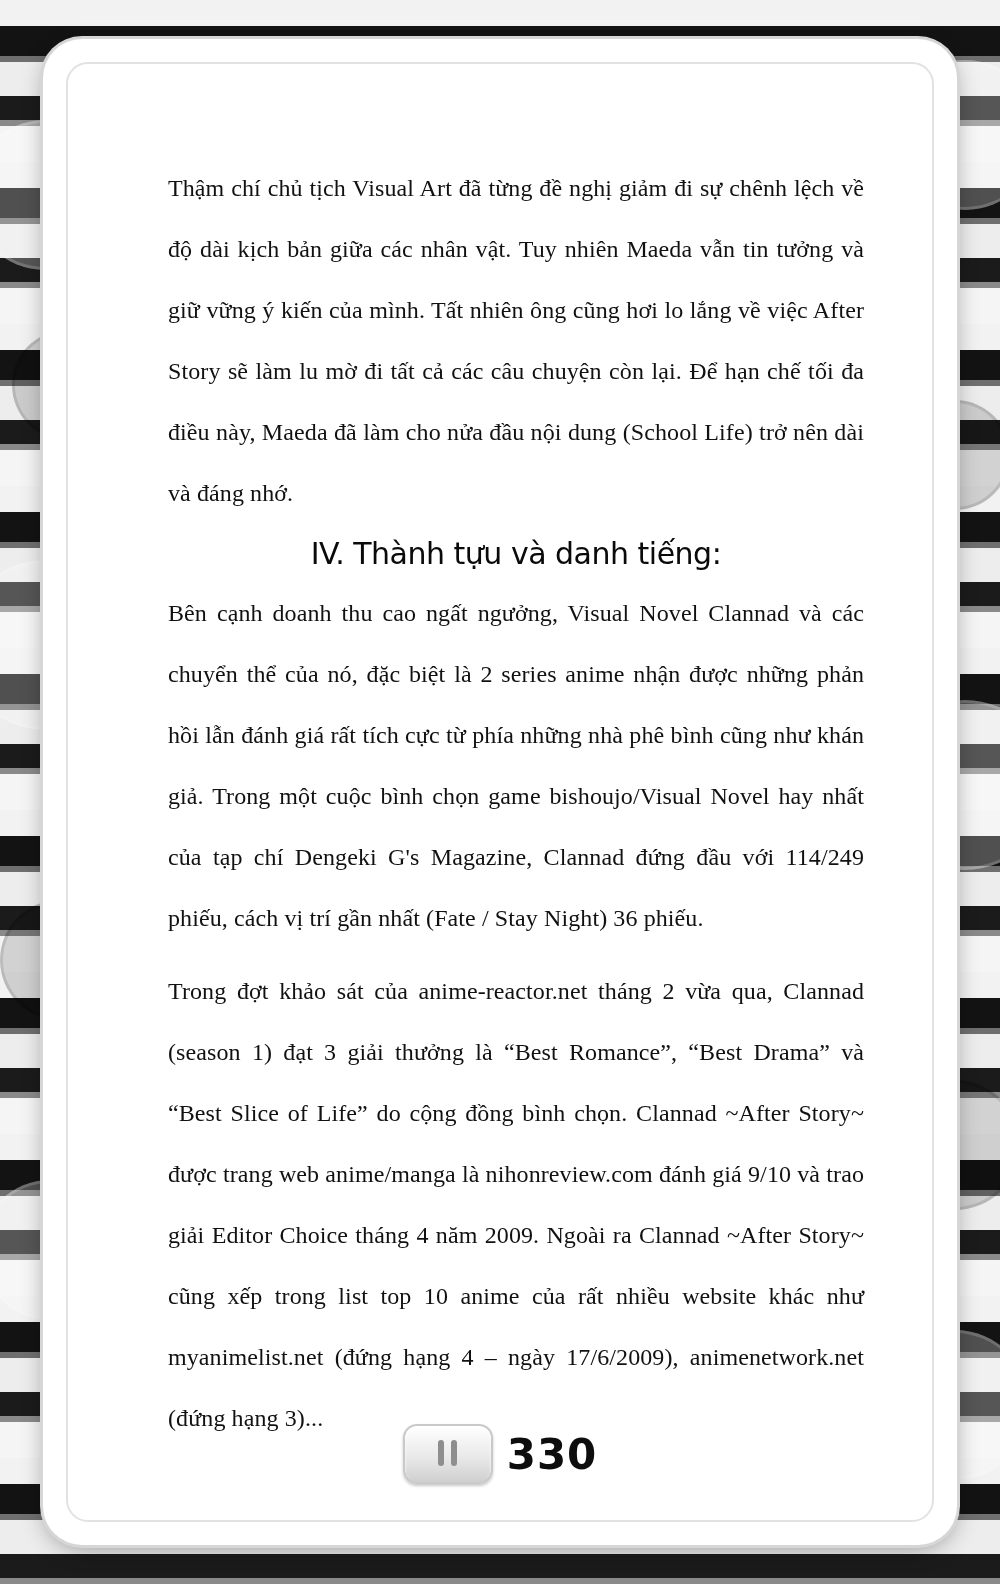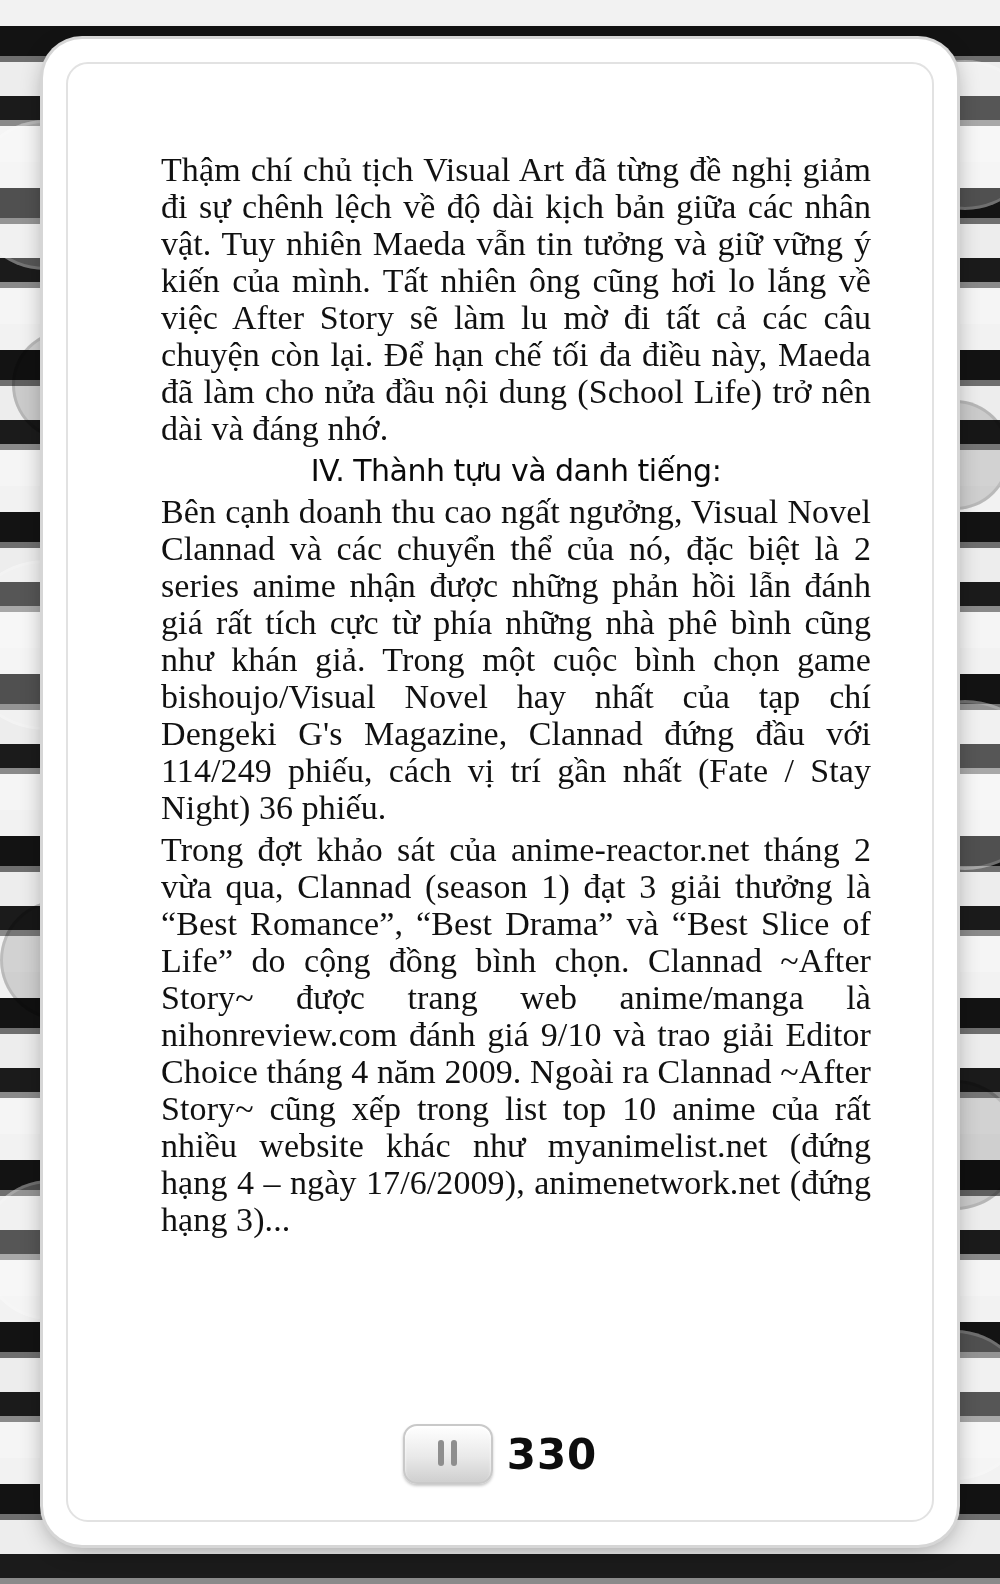--- a/index.html
+++ b/index.html
@@ -77,23 +77,23 @@
   }
 
   .text-col {
     position: absolute;
     left: 88px;
     top: 82px;
     width: 720px;
   }
 
   p.body {
-    margin: 5px;
-    font-size: 34px;
-    line-height: 37px;
+    margin: 12px;
+    font-size: 24px;
+    line-height: 61px;
     color: #111;
     text-align: justify;
     text-justify: inter-word;
     letter-spacing: 0.1px;
   }
 
   .section-head {
     margin: 6px 0 2px 0;
     text-align: center;
     font-family: "DejaVu Sans", sans-serif;

